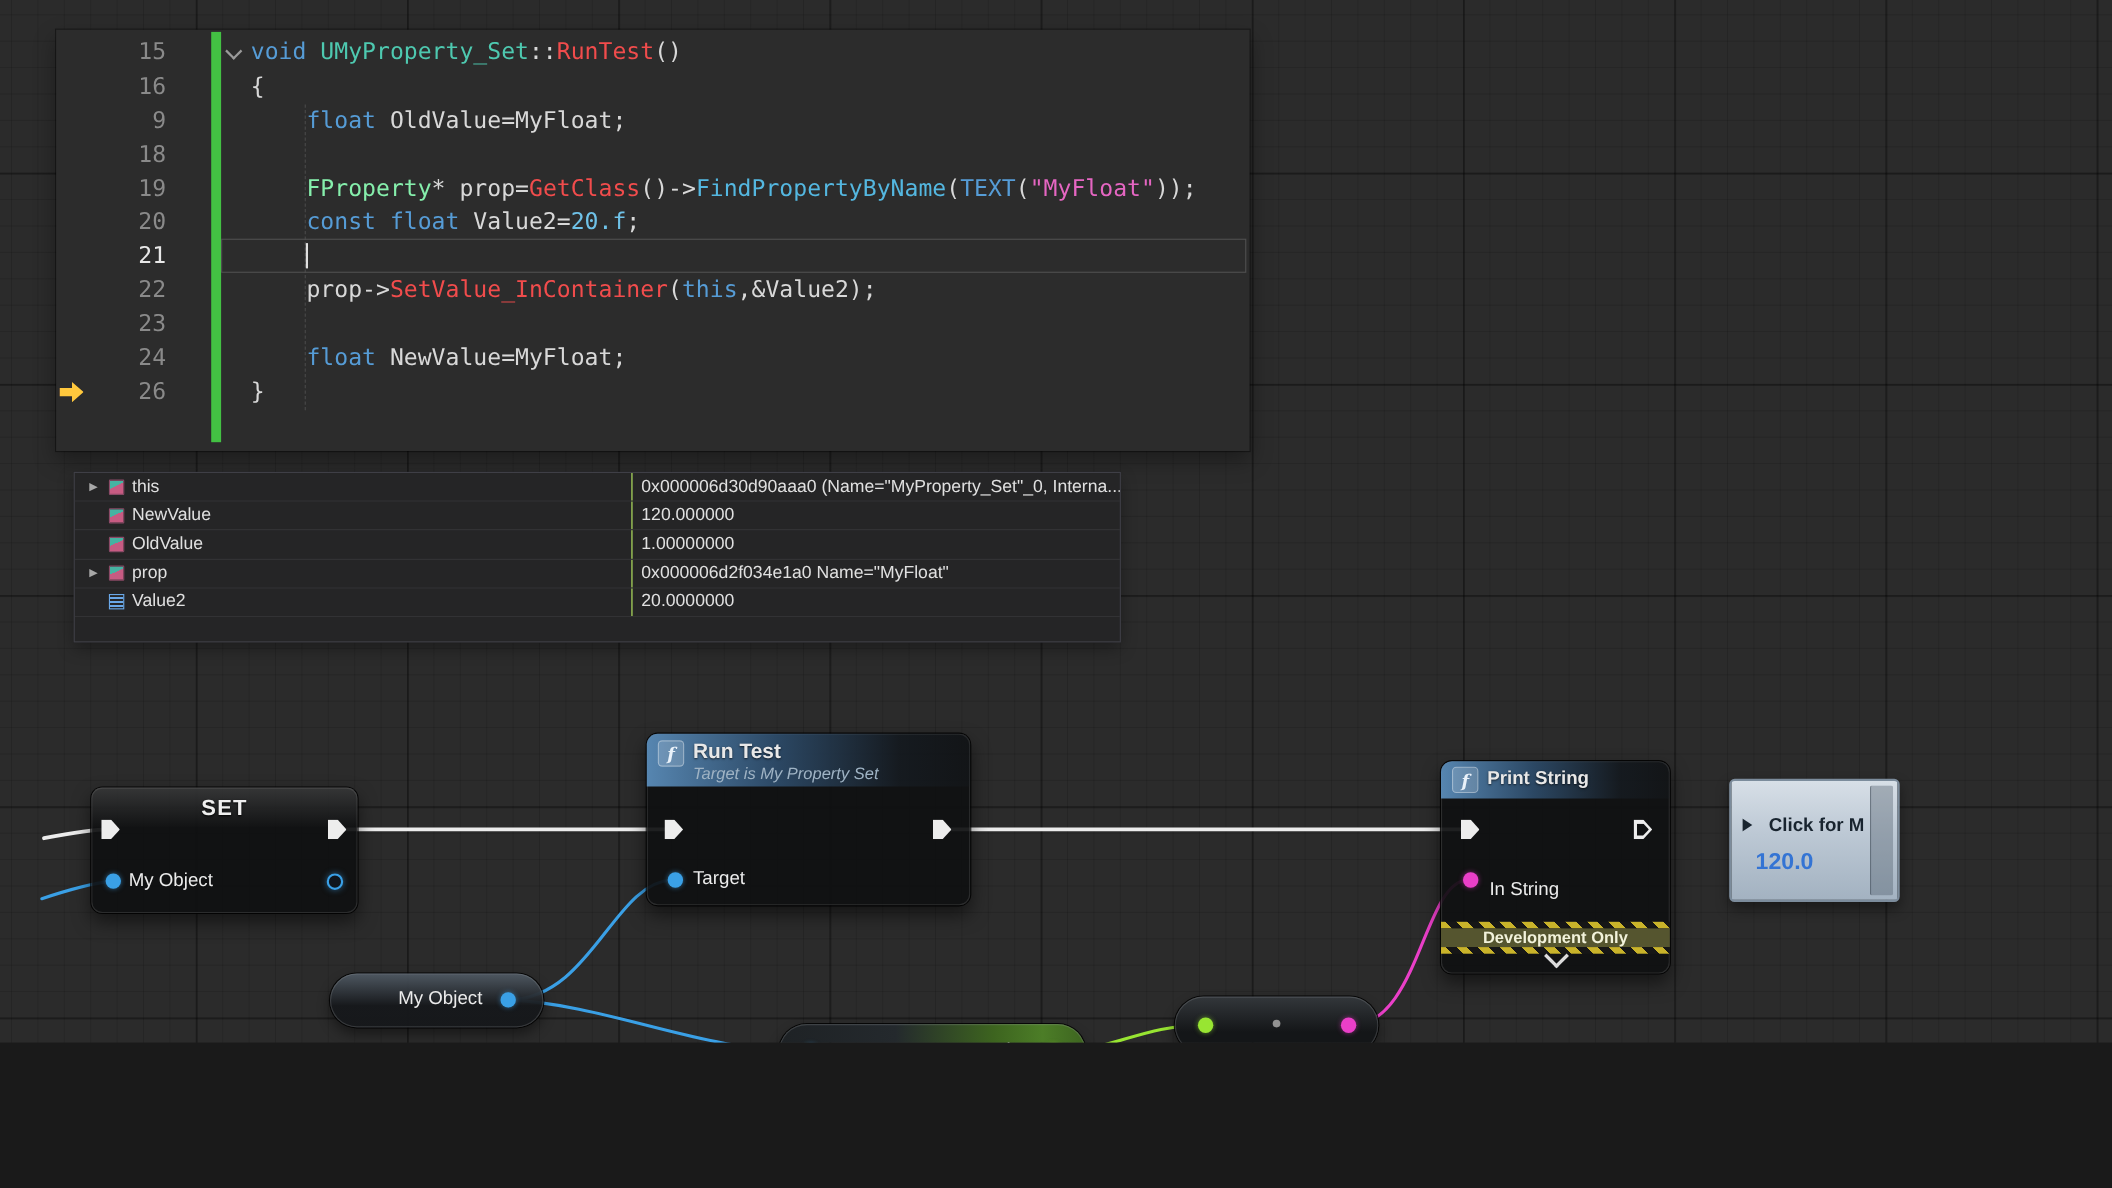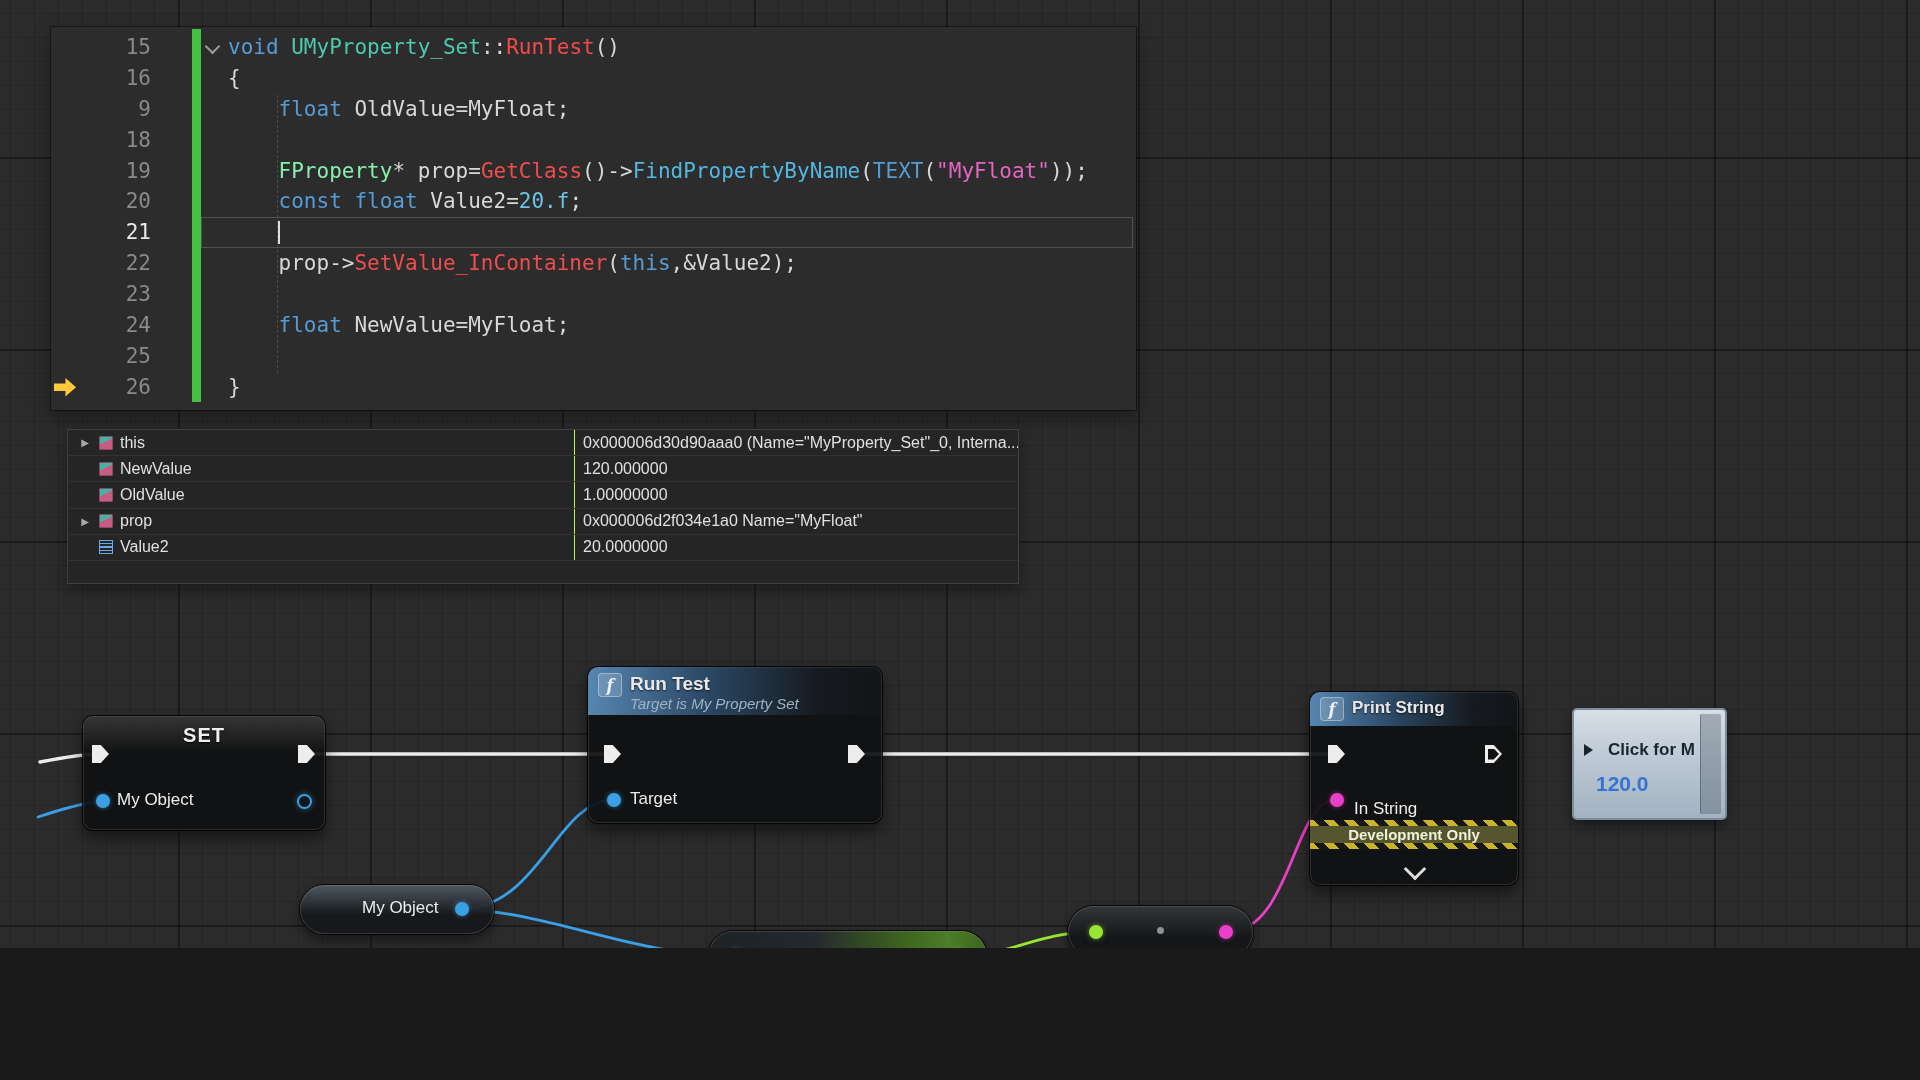--- a/index.html
+++ b/index.html
@@ -95,21 +95,21 @@
     background:linear-gradient(180deg,rgba(120,120,120,.35),rgba(40,40,40,.05));}
 
   
   .node-runtest{left:588px;top:667px;width:294px;height:156px;}
   .node-runtest .bp-header{height:48px;}
 
   
   .node-printstring{left:1310px;top:692px;width:208px;height:193px;}
   .node-printstring .bp-header{height:34px;padding-top:5px;}
   .node-printstring .bp-title{font-size:17px;}
-  .dev-banner{position:absolute;left:0;right:0;top:128px;text-align:right;}
+  .dev-banner{position:absolute;left:0;right:0;top:146px;text-align:right;}
   .dev-stripe{height:6px;background:repeating-linear-gradient(45deg,#c9b32a 0 7px,#161616 7px 14px);}
   .dev-mid{height:17px;background:#55552f;color:#f2f2da;font-weight:bold;font-size:15px;display:flex;align-items:center;justify-content:center;}
   .collapse-chevron{position:absolute;left:50%;top:169px;width:13px;height:13px;margin-left:-7px;
     border-right:3px solid #dcdcdc;border-bottom:3px solid #dcdcdc;transform:rotate(45deg);}
 
   
   .bp-pill{position:absolute;z-index:6;border-radius:26px;color:#f0f0f0;font-size:17px;
     box-shadow:0 0 0 1px rgba(0,0,0,.85), inset 0 0 0 1px rgba(150,155,160,.25), 0 6px 12px rgba(0,0,0,.45);}
   .node-myobject{left:300px;top:885px;width:194px;height:49px;
     background:linear-gradient(180deg,rgba(80,90,100,.95),rgba(22,24,27,.97) 60%);}
@@ -154,21 +154,20 @@
         <div class="code-line"><span class="line-num">15</span><span class="fold-chevron"></span><span class="line-code"><span class="tk-kw">void </span><span class="tk-type">UMyProperty_Set</span><span class="tk-pl">::</span><span class="tk-fn">RunTest</span><span class="tk-pl">()</span></span></div>
         <div class="code-line"><span class="line-num">16</span><span class="line-code"><span class="tk-pl">{</span></span></div>
         <div class="code-line"><span class="line-num">9</span><span class="line-code"><span class="tk-pl">    </span><span class="tk-kw">float</span><span class="tk-pl"> OldValue=MyFloat;</span></span></div>
         <div class="code-line"><span class="line-num">18</span><span class="line-code"></span></div>
         <div class="code-line"><span class="line-num">19</span><span class="line-code"><span class="tk-pl">    </span><span class="tk-typeo">FProperty</span><span class="tk-pl">* prop=</span><span class="tk-fn">GetClass</span><span class="tk-pl">()-&gt;</span><span class="tk-fnb">FindPropertyByName</span><span class="tk-pl">(</span><span class="tk-kw">TEXT</span><span class="tk-pl">(</span><span class="tk-str">"MyFloat"</span><span class="tk-pl">));</span></span></div>
         <div class="code-line"><span class="line-num">20</span><span class="line-code"><span class="tk-pl">    </span><span class="tk-kw">const float</span><span class="tk-pl"> Value2=</span><span class="tk-num">20.f</span><span class="tk-pl">;</span></span></div>
         <div class="code-line current"><div class="current-box"></div><div class="cursor"></div><span class="line-num">21</span><span class="line-code"></span></div>
         <div class="code-line"><span class="line-num">22</span><span class="line-code"><span class="tk-pl">    prop-&gt;</span><span class="tk-fn">SetValue_InContainer</span><span class="tk-pl">(</span><span class="tk-kw">this</span><span class="tk-pl">,&amp;Value2);</span></span></div>
         <div class="code-line"><span class="line-num">23</span><span class="line-code"></span></div>
         <div class="code-line"><span class="line-num">24</span><span class="line-code"><span class="tk-pl">    </span><span class="tk-kw">float</span><span class="tk-pl"> NewValue=MyFloat;</span></span></div>
-        <div class="code-line"><span class="line-num">25</span><span class="line-code"></span></div>
         <div class="code-line"><span class="line-num">26</span><span class="exec-marker"></span><span class="line-code"><span class="tk-pl">}</span></span></div>
       </div>
   </div>
 
   <div class="watch">
     <div>
         <div class="watch-row">
           <div class="w-name">
             <span class="expander">▶</span>
             <span class="var-icon icon-box"></span>

